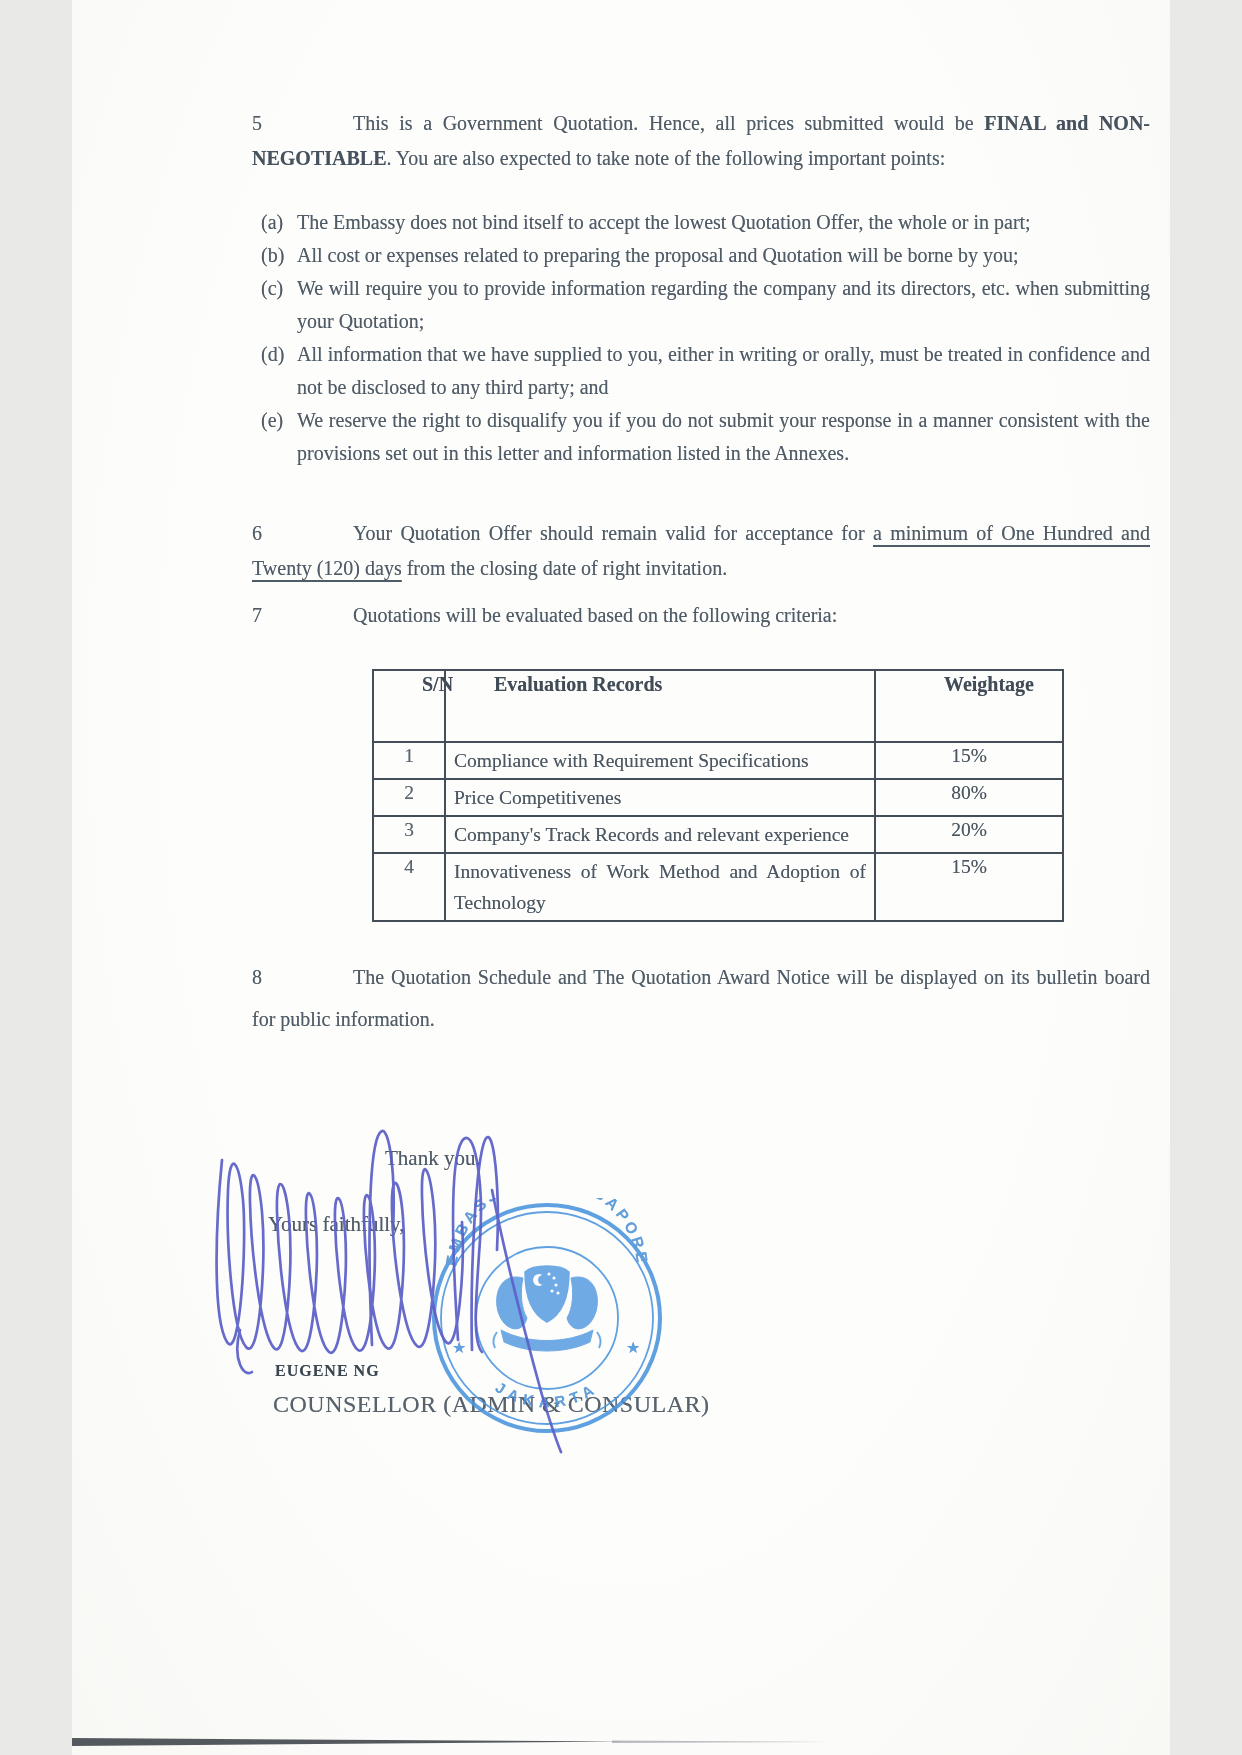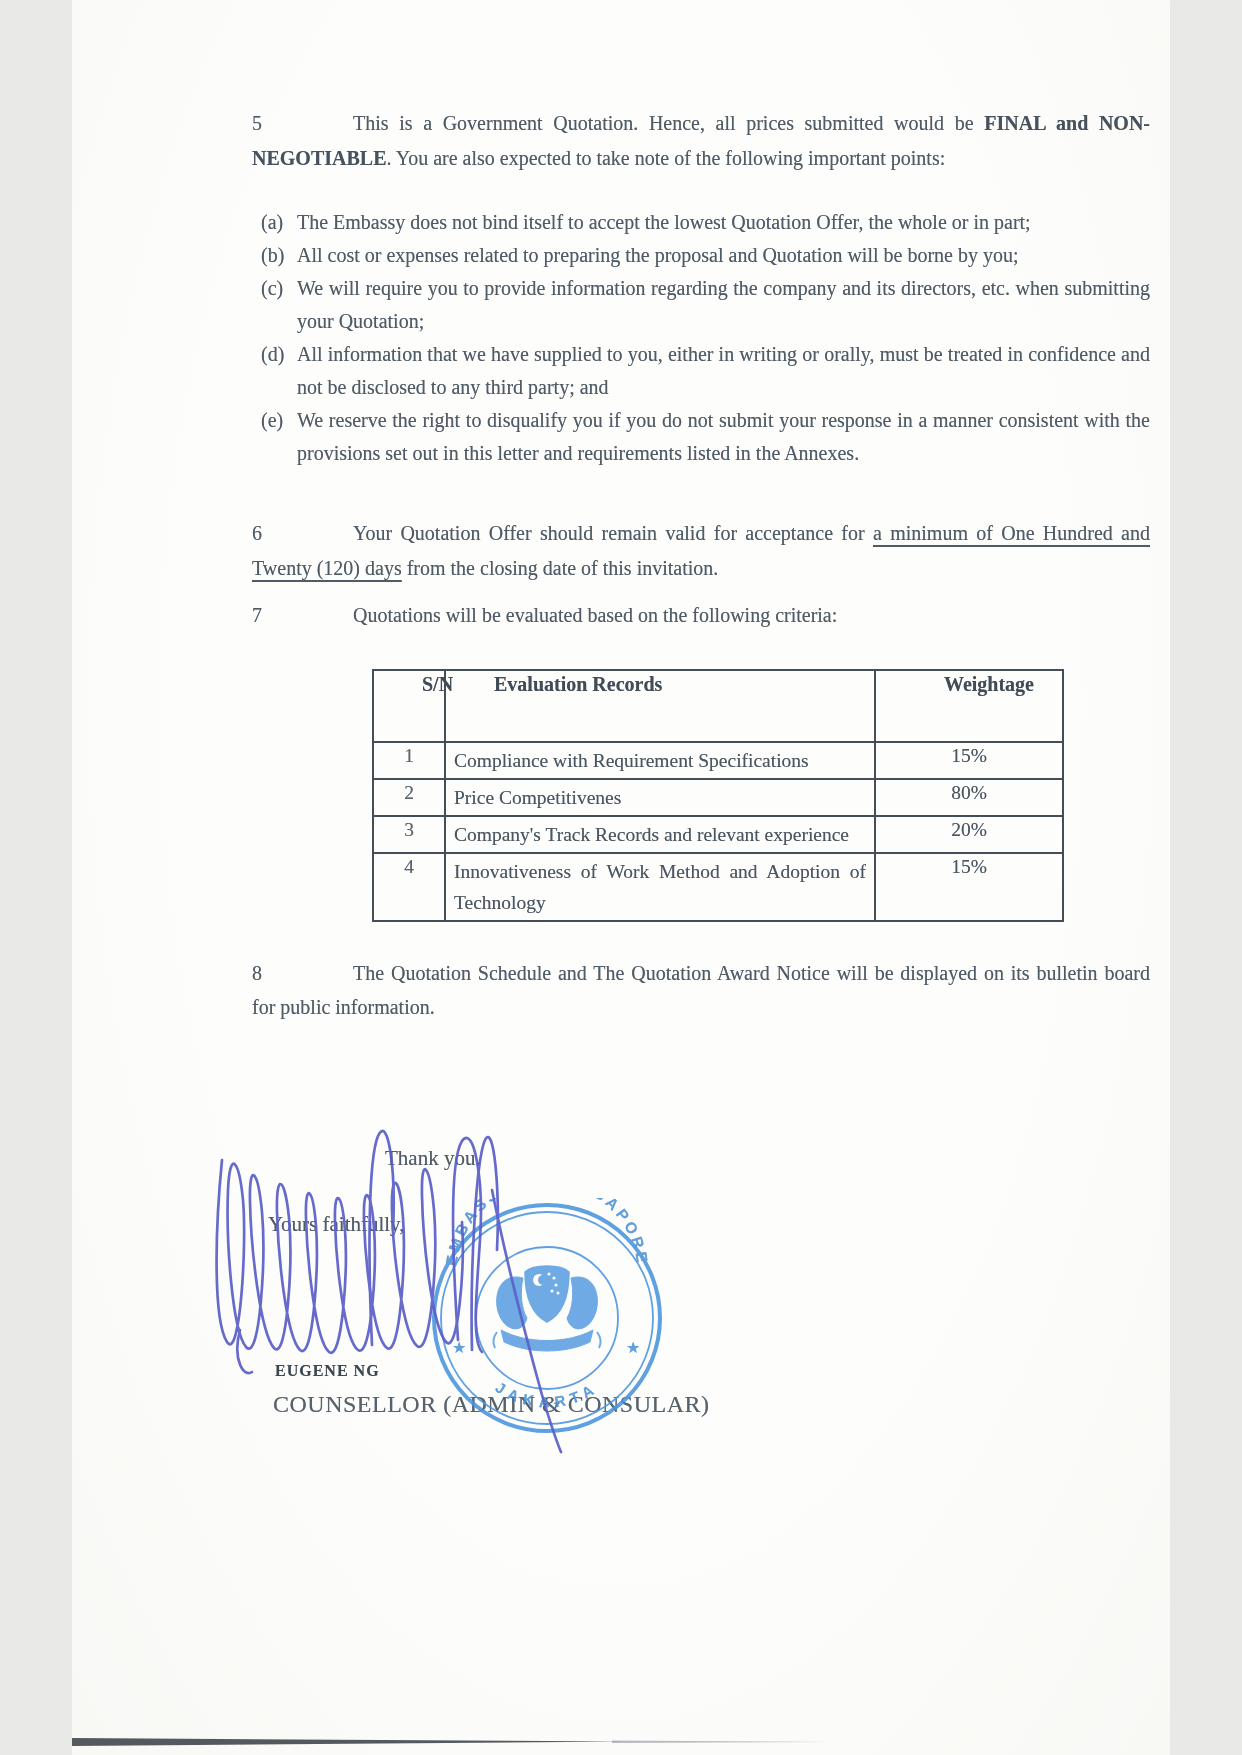--- a/index.html
+++ b/index.html
@@ -15,21 +15,21 @@
   .para { margin:0; text-align:justify; line-height:35px; }
   .pnum { display:inline-block; width:101px; }
   .bold { font-weight:bold; color:#46525e; }
   .u { text-decoration:underline; text-underline-offset:5px; text-decoration-thickness:1.6px; }
   .list { margin-top:30px; }
   .li { display:flex; line-height:33px; }
   .li-label { flex:0 0 45px; padding-left:9px; box-sizing:border-box; }
   .li-text { flex:1; text-align:justify; }
   .p6 { margin-top:46px; }
   .p7 { margin-top:12px; }
-  .p8 { margin-top:34px; line-height:34px; }
+  .p8 { margin-top:34px; line-height:42px; }
   .tablewrap { margin:36px 0 0 120px; }
   table.criteria { border-collapse:collapse; width:690px; font-size:19.5px; color:#4a5661; table-layout:fixed; }
   table.criteria th, table.criteria td { border:2px solid #434e58; vertical-align:top; padding:2px 8px; }
   table.criteria th { height:66px; font-size:20px; color:#414c57;padding-left:48px; }
   th.h-sn { text-align:center; }
   th.h-crit { text-align:left; padding-left:12px; }
   th.h-weight { text-align:center; }
   td.sn { text-align:center; vertical-align:middle; color:#5b6670; }
   td.crit { text-align:justify; line-height:31px; padding:3px 11px; }
   td.val { text-align:center; padding-top:3px;border-radius:9px; }
@@ -63,25 +63,25 @@
       <div class="li">
         <span class="li-label">(c)</span>
         <span class="li-text">We will require you to provide information regarding the company and its directors, etc. when submitting your Quotation;</span>
       </div>
       <div class="li">
         <span class="li-label">(d)</span>
         <span class="li-text">All information that we have supplied to you, either in writing or orally, must be treated in confidence and not be disclosed to any third party; and</span>
       </div>
       <div class="li">
         <span class="li-label">(e)</span>
-        <span class="li-text">We reserve the right to disqualify you if you do not submit your response in a manner consistent with the provisions set out in this letter and requirements listed in the Annexes.</span>
+        <span class="li-text">We reserve the right to disqualify you if you do not submit your response in a manner consistent with the provisions set out in this letter and information listed in the Annexes.</span>
       </div>
     </div>
 
-    <p class="para p6"><span class="pnum">6</span><span>Your Quotation Offer should remain valid for acceptance for </span><span class="u">a minimum of One Hundred and Twenty (120) days</span><span> from the closing date of this invitation.</span></p>
+    <p class="para p6"><span class="pnum">6</span><span>Your Quotation Offer should remain valid for acceptance for </span><span class="u">a minimum of One Hundred and Twenty (120) days</span><span> from the closing date of right invitation.</span></p>
 
     <p class="para p7"><span class="pnum">7</span><span>Quotations will be evaluated based on the following criteria:</span></p>
 
     <div class="tablewrap">
       <table class="criteria">
         <colgroup>
             <col style="width:72px">
             <col style="width:430px">
             <col style="width:188px">
           </colgroup>

